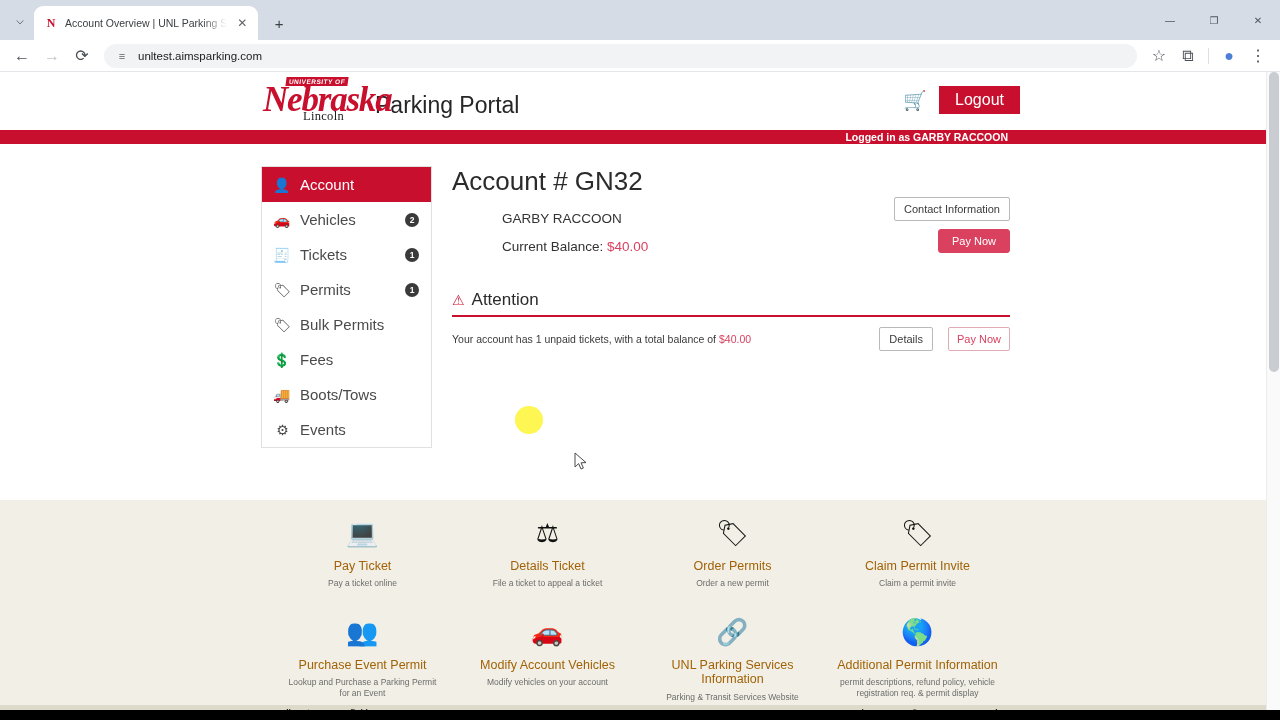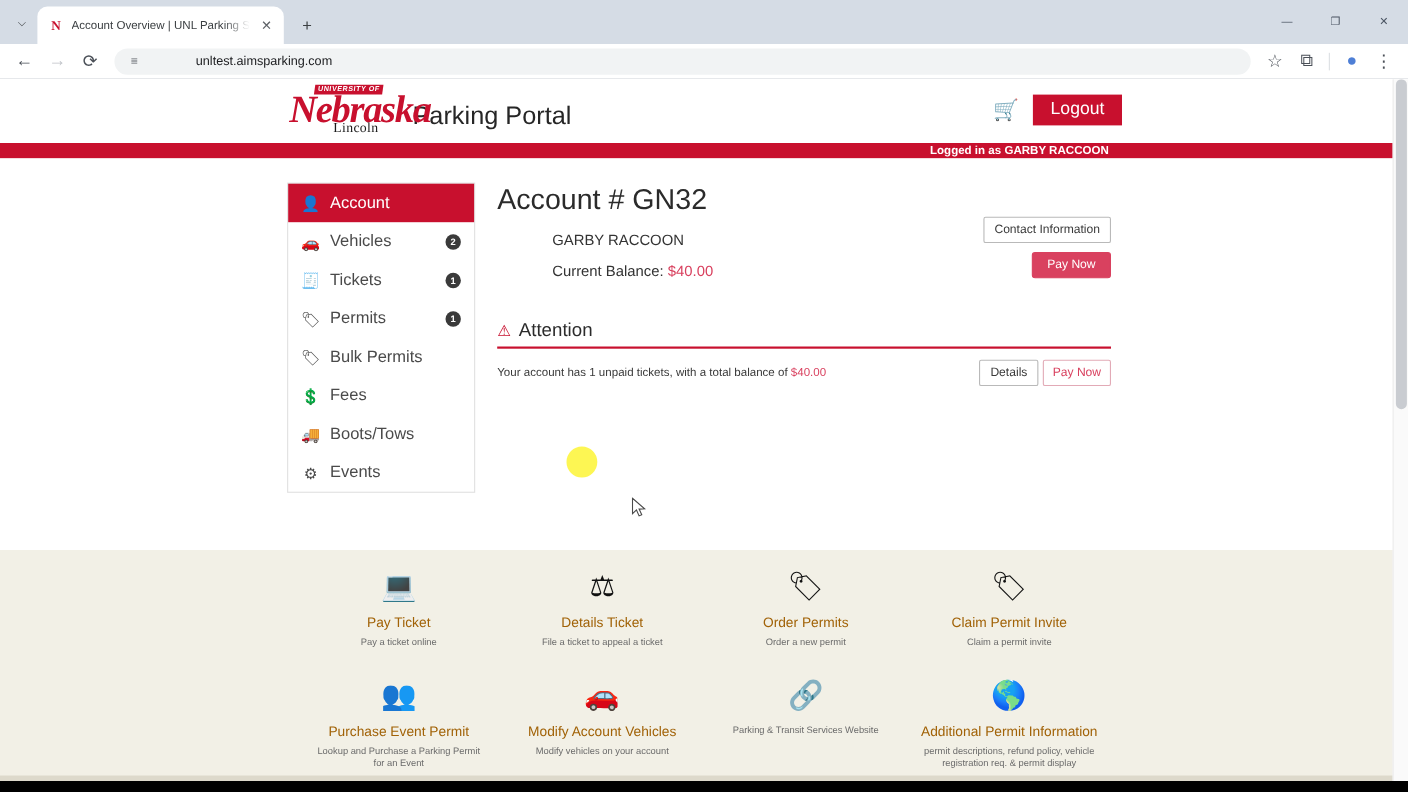--- a/index.html
+++ b/index.html
@@ -53,21 +53,21 @@
     height: 32px; background: #fff; display: flex; align-items: center;
     padding: 0 8px; gap: 2px; border-bottom: 1px solid #e4e6e9;
   }
   .tb-icon { width: 28px; height: 28px; display: flex; align-items: center; justify-content: center;
     color: #4b5058; }
   .tb-icon.dim { color: #c2c5ca; }
   .omnibox {
     flex: 1; height: 24px; background: #f1f3f4; border-radius: 13px;
     display: flex; align-items: center; gap: 8px; padding: 0 10px; margin: 0 6px;
   }
-  .omnibox-url { font-size: 11.5px; color: #202124; margin-left: 40px; }
+  .omnibox-url { font-size: 11.5px; color: #202124; }
   .tb-right { display: flex; align-items: center; gap: 1px; }
   .tb-sep { width:1px; height:16px; background:#dcdfe3; margin:0 5px; }
 
   
   .viewport { position: relative; width: 1280px; height: 648px; background: #fff; overflow: hidden; }
 
   .site-header {
     height: 58px; background: #fff; position: relative;
     display: flex; align-items: center;
   }
@@ -152,21 +152,21 @@
     font-size: 11px; padding: 5px 8px; cursor: pointer; border-radius: 2px;
   }
 
   .attention { margin-top: 36px; }
   .att-head { display: flex; align-items: center; gap: 7px; }
   .att-tri { color: #c8102e; font-size: 14px; line-height: 1; }
   .att-title { font-size: 17px; color: #2b2b2b; }
   .att-rule { height: 2px; background: #c8102e; margin-top: 5px; }
   .att-row { display: flex; align-items: center; justify-content: space-between; margin-top: 10px; }
   .att-text { font-size: 10.5px; color: #3a3a3a; }
-  .att-btns { display: flex; gap: 4px; }
+  .att-btns { display: flex; gap: 15px; }
 
   
   .footer {
     position: absolute; left: 0; top: 428px; width: 1280px; height: 214px;
     background: #f2f0e6;
   }
   .tile-grid {
     display: grid; grid-template-columns: repeat(4, 1fr);
     padding: 18px 270px 0 270px; row-gap: 28px;
   }
@@ -358,20 +358,21 @@
           <div class="tile-name">Purchase Event Permit</div>
           <div class="tile-desc">Lookup and Purchase a Parking Permit for an Event</div>
         </div>
         <div class="tile">
           <div class="tile-ico">🚗</div>
           <div class="tile-name">Modify Account Vehicles</div>
           <div class="tile-desc">Modify vehicles on your account</div>
         </div>
         <div class="tile">
           <div class="tile-ico">🔗</div>
+          <div class="tile-name">UNL Parking Services Information</div>
           <div class="tile-desc">Parking &amp; Transit Services Website</div>
         </div>
         <div class="tile">
           <div class="tile-ico">🌎</div>
           <div class="tile-name">Additional Permit Information</div>
           <div class="tile-desc">permit descriptions, refund policy, vehicle registration req. &amp; permit display</div>
         </div>
       </div>
     </div>
 

